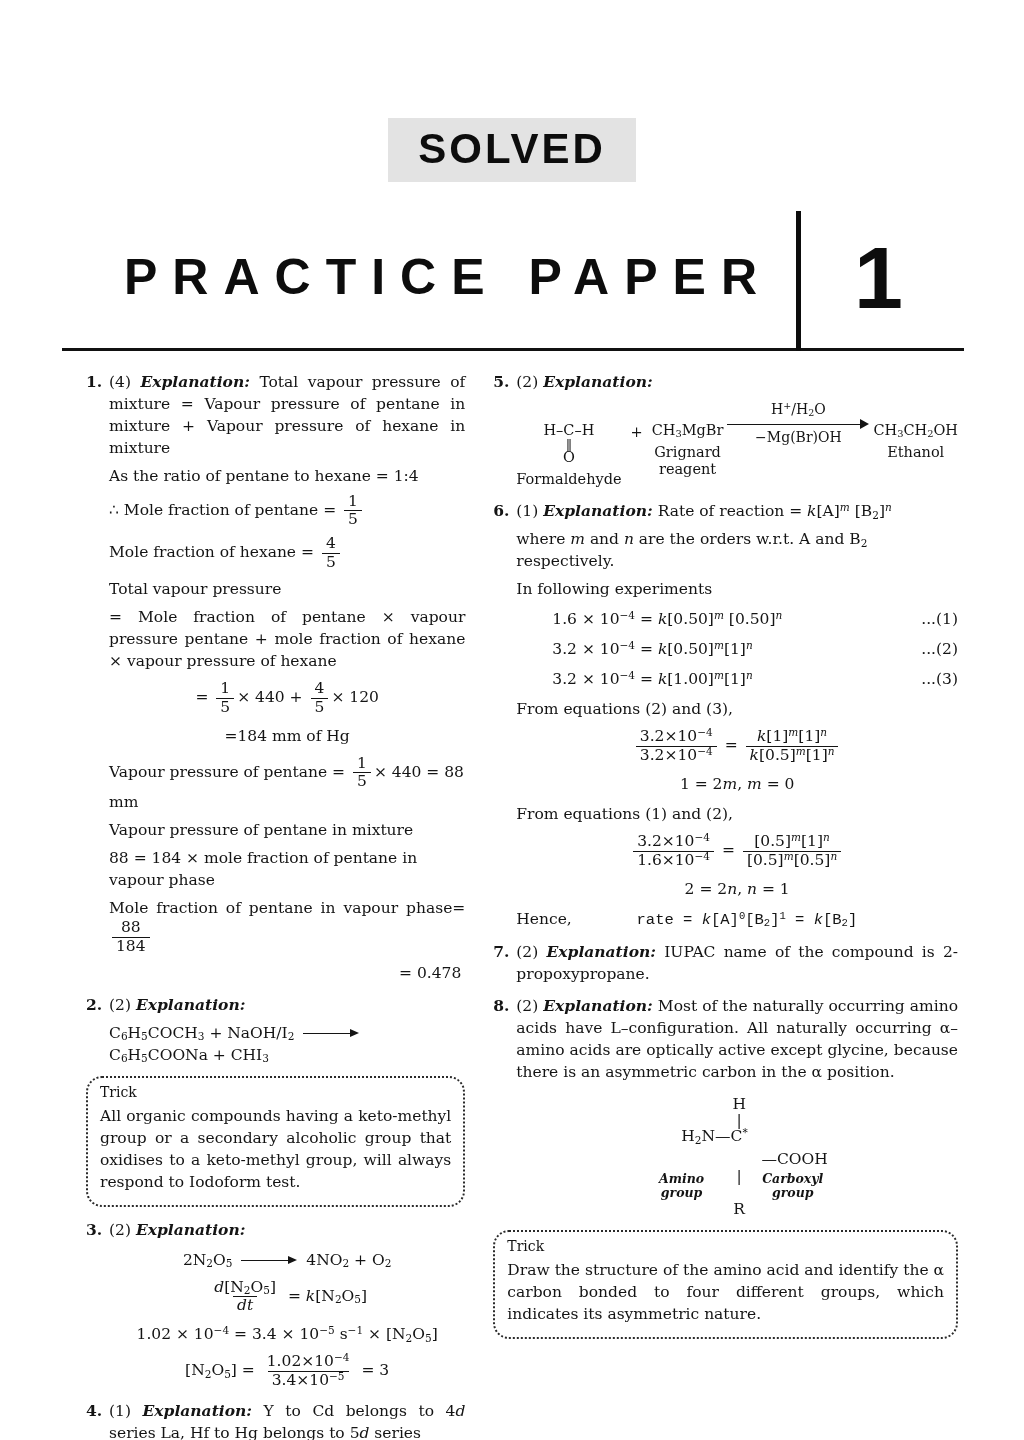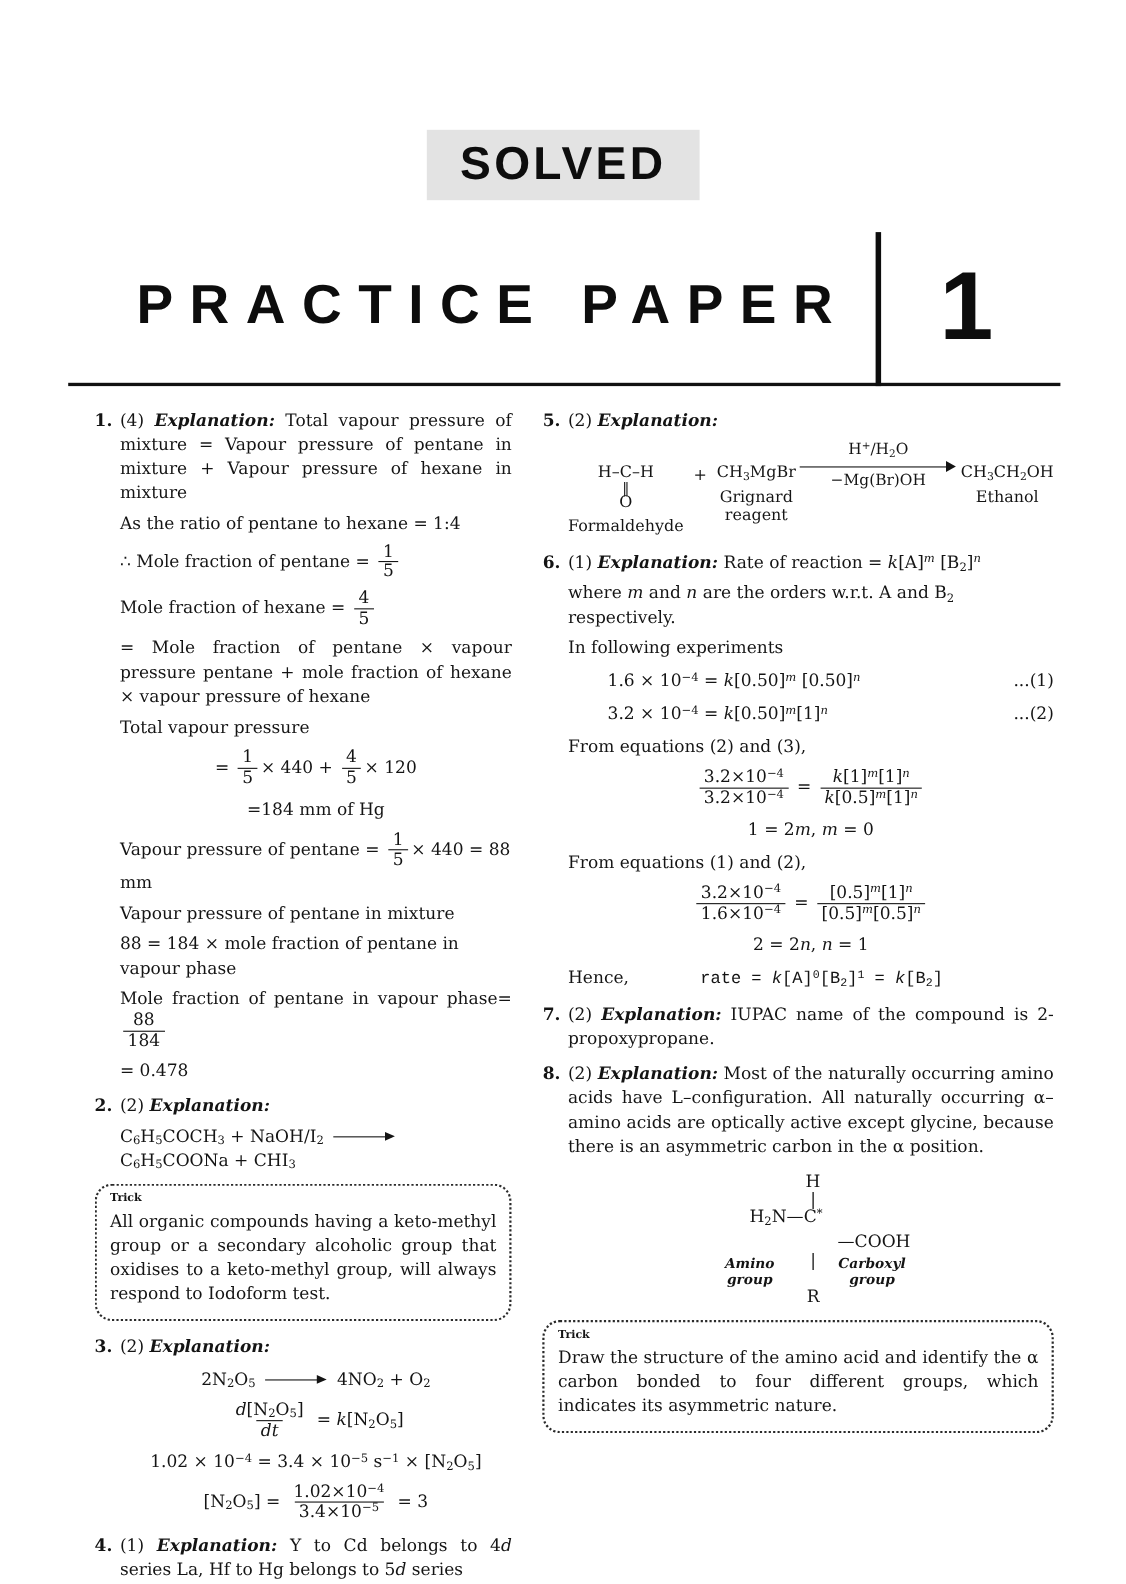--- a/index.html
+++ b/index.html
@@ -33,38 +33,38 @@
   
   .cols { display:grid; grid-template-columns:1fr 1fr; column-gap:28px; padding:20px 66px 0 86px; }
   
   .q { position:relative; padding-left:23px; margin-bottom:10px; }
   .qnum { position:absolute; left:0; font-weight:bold; }
   .ans { }
   .expl { font-weight:bold; font-style:italic; }
   .just { text-align:justify; }
   .line { margin:6px 0; }
   .eqc { text-align:center; margin:8px 0; }
-  .eqr { text-align:left; margin:6px 4px 6px 0; }
+  .eqr { text-align:right; margin:6px 4px 6px 0; }
   .jlast { text-align:justify; text-align-last:justify; }
   .seg-i { font-style:italic; }
   .seg-sup { font-size:68%; position:relative; top:-0.48em; }
   .seg-sub { font-size:68%; position:relative; bottom:-0.22em; }
   .seg-i.seg-sup, .seg-sup.seg-i { font-style:italic; }
   
   .frac { display:inline-flex; flex-direction:column; align-items:center; vertical-align:middle; margin:0 3px; line-height:1.15; }
   .frac .fnum { display:block; padding:0 4px; }
   .frac .fden { display:block; border-top:1.3px solid #141414; padding:0 4px; }
   
   .arr { display:inline-block; width:56px; height:11px; position:relative; vertical-align:baseline; margin:0 4px; }
   .arr::before { content:""; position:absolute; left:0; right:3px; bottom:4px; border-top:1.5px solid #141414; }
   .arr::after { content:""; position:absolute; right:0; bottom:0.5px; width:0; height:0;
     border-top:4.5px solid transparent; border-bottom:4.5px solid transparent; border-left:9px solid #141414; }
   
   .trick { border:2.5px dotted #2a2a2a; border-radius:16px; padding:5px 12px 12px; margin:10px 0 12px; }
-  .trick-title { font-weight:bold; font-size:10px; }
+  .trick-title { font-weight:normal; font-size:14px; }
   .trick-text { text-align:justify; margin-top:2px; }
   
   .exp-row { display:flex; align-items:baseline; margin:8px 0; }
   .exp-eq { margin-left:36px; }
   .exp-tag { margin-left:auto; }
   .hence-row { display:flex; align-items:baseline; margin:8px 0; }
   .hence-eq { margin:0 auto; padding-right:36px;font-family:Liberation Mono, monospace; }
   
   .scheme { display:flex; align-items:flex-start; justify-content:flex-start; margin:8px 0 12px; font-size:14.5px; line-height:1.2; }
   .sc-col { text-align:center; padding-top:21px; }
@@ -119,22 +119,22 @@
         </div>
         <div class="line">As the ratio of pentane to hexane = 1:4</div>
         <div class="line"><span>∴ Mole fraction of pentane = </span><span class="frac">
               <span class="fnum">1</span>
               <span class="fden">5</span>
             </span></div>
         <div class="line"><span>Mole fraction of hexane = </span><span class="frac">
               <span class="fnum">4</span>
               <span class="fden">5</span>
             </span></div>
+        <div class="line">Total vapour pressure</div>
         <div class="line just">= Mole fraction of pentane × vapour pressure pentane + mole fraction of hexane × vapour pressure of hexane</div>
-        <div class="line">Total vapour pressure</div>
         <div class="eqc"><span>= </span><span class="frac">
               <span class="fnum">1</span>
               <span class="fden">5</span>
             </span><span>× 440 + </span><span class="frac">
               <span class="fnum">4</span>
               <span class="fden">5</span>
             </span><span>× 120</span></div>
         <div class="eqc">=184 mm of Hg</div>
         <div class="line"><span>Vapour pressure of pentane = </span><span class="frac">
               <span class="fnum">1</span>
@@ -235,20 +235,24 @@
         <div class="line"><span>where </span><span class="seg-i">m</span><span> and </span><span class="seg-i">n</span><span> are the orders w.r.t. A and B</span><span class="seg-sub">2</span><span> respectively.</span></div>
         <div class="line">In following experiments</div>
         <div class="exp-row">
           <span class="exp-eq"><span>1.6 × 10</span><span class="seg-sup">−4</span><span> = </span><span class="seg-i">k</span><span>[0.50]</span><span class="seg-i seg-sup">m</span><span> [0.50]</span><span class="seg-i seg-sup">n</span></span>
           <span class="exp-tag">...(1)</span>
         </div>
         <div class="exp-row">
           <span class="exp-eq"><span>3.2 × 10</span><span class="seg-sup">−4</span><span> = </span><span class="seg-i">k</span><span>[0.50]</span><span class="seg-i seg-sup">m</span><span>[1]</span><span class="seg-i seg-sup">n</span></span>
           <span class="exp-tag">...(2)</span>
         </div>
+        <div class="exp-row">
+          <span class="exp-eq"><span>3.2 × 10</span><span class="seg-sup">−4</span><span> = </span><span class="seg-i">k</span><span>[1.00]</span><span class="seg-i seg-sup">m</span><span>[1]</span><span class="seg-i seg-sup">n</span></span>
+          <span class="exp-tag">...(3)</span>
+        </div>
         <div class="line">From equations (2) and (3),</div>
         <div class="eqc"><span class="frac">
               <span class="fnum"><span>3.2×10</span><span class="seg-sup">−4</span></span>
               <span class="fden"><span>3.2×10</span><span class="seg-sup">−4</span></span>
             </span><span> = </span><span class="frac">
               <span class="fnum"><span class="seg-i">k</span><span>[1]</span><span class="seg-i seg-sup">m</span><span>[1]</span><span class="seg-i seg-sup">n</span></span>
               <span class="fden"><span class="seg-i">k</span><span>[0.5]</span><span class="seg-i seg-sup">m</span><span>[1]</span><span class="seg-i seg-sup">n</span></span>
             </span></div>
         <div class="eqc"><span>1 = 2</span><span class="seg-i">m</span><span>, </span><span class="seg-i">m</span><span> = 0</span></div>
         <div class="line">From equations (1) and (2),</div>

